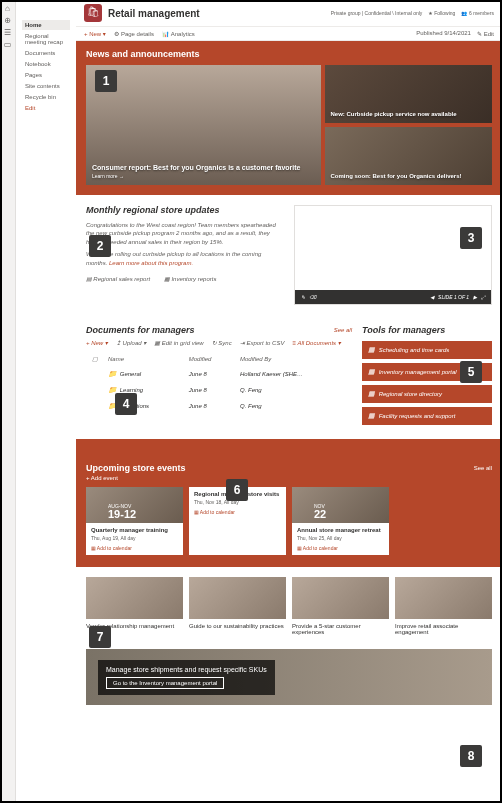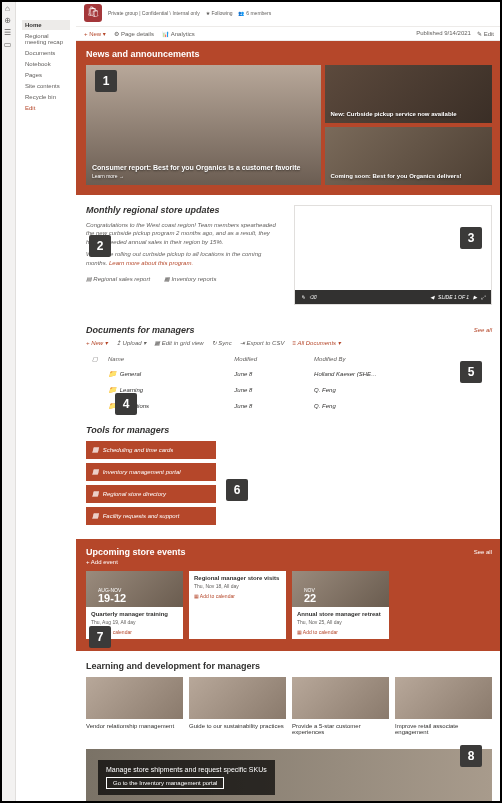--- a/index.html
+++ b/index.html
@@ -24,21 +24,21 @@
 .hero-title { font-size: 9px; font-weight: 600; margin-bottom: 6px; }
 .hero-grid { display: grid; grid-template-columns: 1.4fr 1fr; grid-template-rows: 1fr 1fr; gap: 4px; height: 120px; }
 .tile { background: #8a8886; position: relative; overflow: hidden; }
 .tile.big { grid-row: 1 / 3; background: linear-gradient(180deg,#b8a89a,#6b5d52); }
 .tile.small1 { background: linear-gradient(135deg,#5c4a3d,#3a2e26); }
 .tile.small2 { background: linear-gradient(135deg,#7a6a5a,#4d3f33); }
 .tile-caption { position: absolute; left: 6px; right: 6px; bottom: 6px; font-size: 7px; font-weight: 600; text-shadow: 0 1px 2px rgba(0,0,0,.5); }
 .tile-caption.small { font-size: 6px; }
 .tile-sub { font-size: 5px; font-weight: 400; margin-top: 2px; }
 .section { padding: 10px; }
-.section.gray { background: #fafafa; flex-direction: column; }
+.section.gray { background: #fafafa; }
 .two-col { display: flex; gap: 10px; font-style: italic; }
 .col { flex: 1; }
 .sec-title { font-size: 9px; font-weight: 600; margin-bottom: 6px; }
 .para { font-size: 6px; color: #605e5c; line-height: 1.4; margin-bottom: 4px; }
 .para a { color: #b5472a; text-decoration: none; }
 .mini-links { display: flex; gap: 14px; margin-top: 8px; font-size: 6px; color: #605e5c; }
 .mini-links span::before { margin-right: 3px; }
 .chart-box { border: 1px solid #e1dfdd; height: 100px; position: relative; background: #fff; }
 .chart-bars { display: flex; align-items: flex-end; gap: 6px; height: 70px; padding: 8px 12px 0; }
 .barset { display: flex; align-items: flex-end; gap: 2px; flex: 1; }
@@ -54,29 +54,29 @@
 .docs-cmd { display: flex; gap: 8px; font-size: 6px; color: #605e5c; margin-bottom: 4px; flex-wrap: wrap; }
 .docs-cmd span { cursor: pointer; }
 .docs-cmd .accent { color: #b5472a; }
 .doc-table { width: 100%; font-size: 6px; }
 .doc-table th { text-align: left; color: #605e5c; font-weight: 400; padding: 3px 4px; }
 .doc-table td { padding: 3px 4px; }
 .doc-table .folder::before { content: "📁"; margin-right: 3px; font-size: 7px; }
 .tools-col { width: 130px; }
 .tool-btn { background: #b5472a; color: #fff; font-size: 6px; padding: 5px 6px; margin-bottom: 4px; display: flex; align-items: center; gap: 4px; cursor: pointer; }
 .tool-btn::before { content: "▦"; font-size: 7px; }
-.events { background: #b5472a; color: #fff; padding: 8px 10px 12px; }
+.events { background: #b5472a; color: #fff; padding: 24px 10px 12px; }
 .events-head { display: flex; align-items: center; margin-bottom: 2px; }
 .events-head h3 { font-size: 9px; font-weight: 600; flex: 1; }
 .events-head .seeall { font-size: 6px; cursor: pointer; }
 .add-event { font-size: 6px; margin-bottom: 6px; cursor: pointer; }
 .events-grid { display: grid; grid-template-columns: repeat(4,1fr); gap: 6px; }
 .event-card { background: #fff; color: #323130; overflow: hidden; }
 .event-img { height: 36px; background: linear-gradient(135deg,#9a8b7d,#6a5c4f); position: relative; }
-.event-date { position: absolute; left: 12px; bottom: 3px; color: #fff; font-size: 5px; line-height: 1; }
+.event-date { position: absolute; left: 22px; bottom: 3px; color: #fff; font-size: 5px; line-height: 1; }
 .event-date .big { font-size: 11px; font-weight: 700; display: block; }
 .event-body { padding: 4px 5px; font-size: 5px; }
 .event-body .title { font-weight: 600; margin-bottom: 2px; font-size: 6px; }
 .event-body .when { color: #605e5c; margin-bottom: 4px; }
 .event-body .add { color: #b5472a; cursor: pointer; }
 .learn-grid { display: grid; grid-template-columns: repeat(4,1fr); gap: 6px; }
 .learn-card { }
 .learn-img { height: 42px; background: linear-gradient(135deg,#b8a89a,#8a7a6c); }
 .learn-caption { font-size: 6px; padding: 4px 0; }
 .banner { position: relative; height: 56px; background: linear-gradient(90deg,#7a7266,#a89b8c); display: flex; align-items: center; padding: 0 12px; }
@@ -101,20 +101,21 @@
     <div class="sb-item">Documents</div>
     <div class="sb-item">Notebook</div>
     <div class="sb-item">Pages</div>
     <div class="sb-item">Site contents</div>
     <div class="sb-item">Recycle bin</div>
     <div class="sb-item" style="color:#b5472a">Edit</div>
   </div>
   <div class="main">
     <div class="header">
       <div class="logo"></div>
+      <h1>Retail management</h1>
       <div class="meta">
         <span>Private group | Confidential \ Internal only</span>
         <span>★ <span>Following</span></span>
         <span>👥 <span>6 members</span></span>
       </div>
     </div>
     <div class="cmdbar">
       <span class="cmd" style="color:#b5472a">+ <span>New</span> ▾</span>
       <span class="cmd">⚙ <span>Page details</span></span>
       <span class="cmd">📊 <span>Analytics</span></span>
@@ -282,21 +283,20 @@
               <div class="event-body">
                 <div class="title">Annual store manager retreat</div>
                 <div class="when">Thu, Nov 25, All day</div>
                 <div class="add">▦ Add to calendar</div>
               </div>
             </div>
           </div>
       </div>
 
       <div class="section">
-        <div class="sec-title">Learning and development for managers</div>
         <div class="learn-grid" id="learn-grid">
             <div class="learn-card">
               <div class="learn-img"></div>
               <div class="learn-caption">Vendor relationship management</div>
             </div>
             <div class="learn-card">
               <div class="learn-img"></div>
               <div class="learn-caption">Guide to our sustainability practices</div>
             </div>
             <div class="learn-card">

